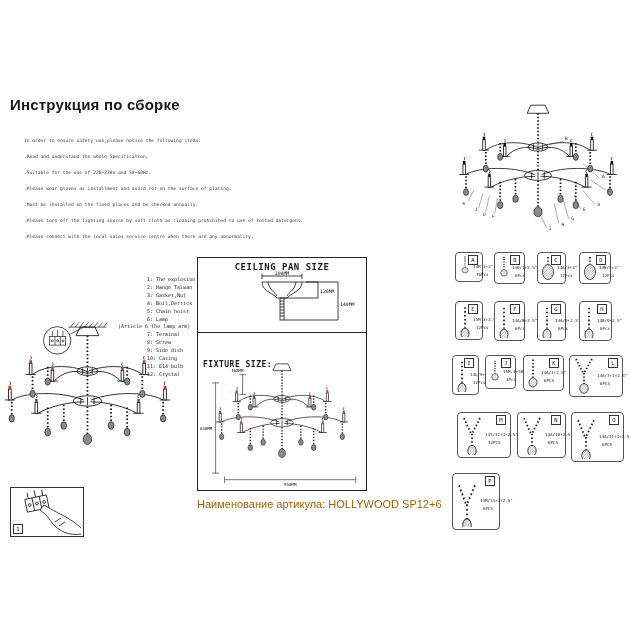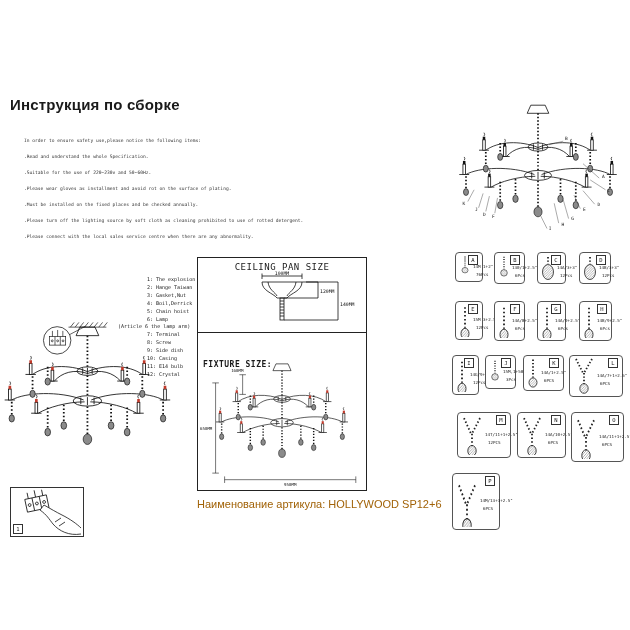--- a/index.html
+++ b/index.html
@@ -13,21 +13,21 @@
   
   .safety{left:24px;top:133px;width:300px;}
   .safety div{font-size:4.6px;line-height:16px;white-space:nowrap;color:#333;}
   
   .plist{left:147px;top:276px;}
   .plist div{font-size:5px;line-height:7.9px;white-space:nowrap;color:#222;}
   .plist .outdent{margin-left:-29px;}
   
   .sizebox{left:197px;top:257px;width:170px;height:234px;border:1px solid #222;box-sizing:border-box;}
   .sizebox .divider{position:absolute;left:0;top:74px;width:100%;border-top:1px solid #222;}
-  .cp-title{left:197px;top:262px;width:170px;text-align:center;font-size:9px;font-weight:400;letter-spacing:.5px;}
+  .cp-title{left:197px;top:262px;width:170px;text-align:center;font-size:9px;font-weight:700;letter-spacing:.5px;}
   .fx-title{left:203px;top:336px;font-size:8px;font-weight:700;letter-spacing:.5px;margin-top:24px;}
   
   .pbox{border:1px solid #555;border-radius:4px;box-sizing:border-box;background:#fff;
         display:flex;align-items:center;gap:2px;padding:2px 2px 2px 3px;}
   .pbox .badge{position:absolute;top:2px;right:4px;width:8px;height:8px;border:1px solid #333;
         font-size:5.5px;line-height:8px;text-align:center;font-family:"DejaVu Sans Mono",monospace;}
   .pbox .txt{margin-top:7px;}
   .pbox .spec,.pbox .qty{font-size:4.2px;line-height:6px;white-space:nowrap;
         font-family:"DejaVu Sans Mono",monospace;color:#222;}
   .pbox .qty{margin-top:2px;margin-left:3px;}

